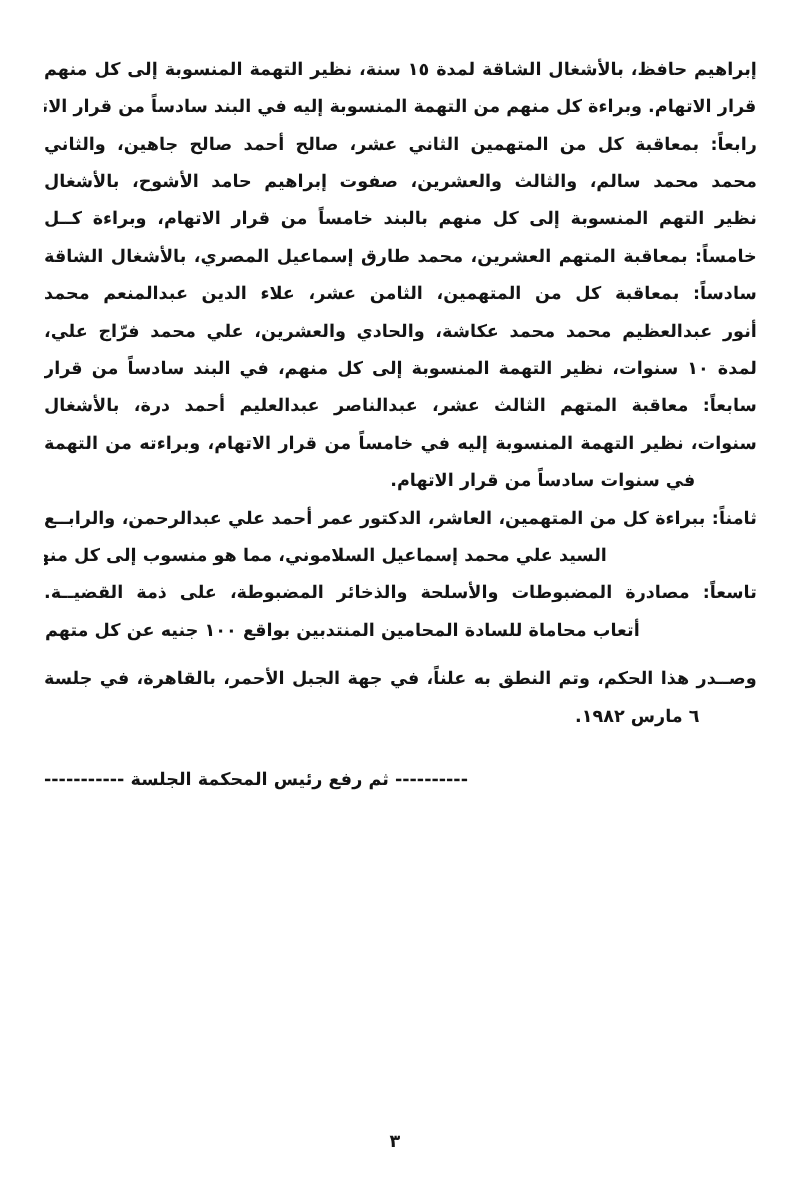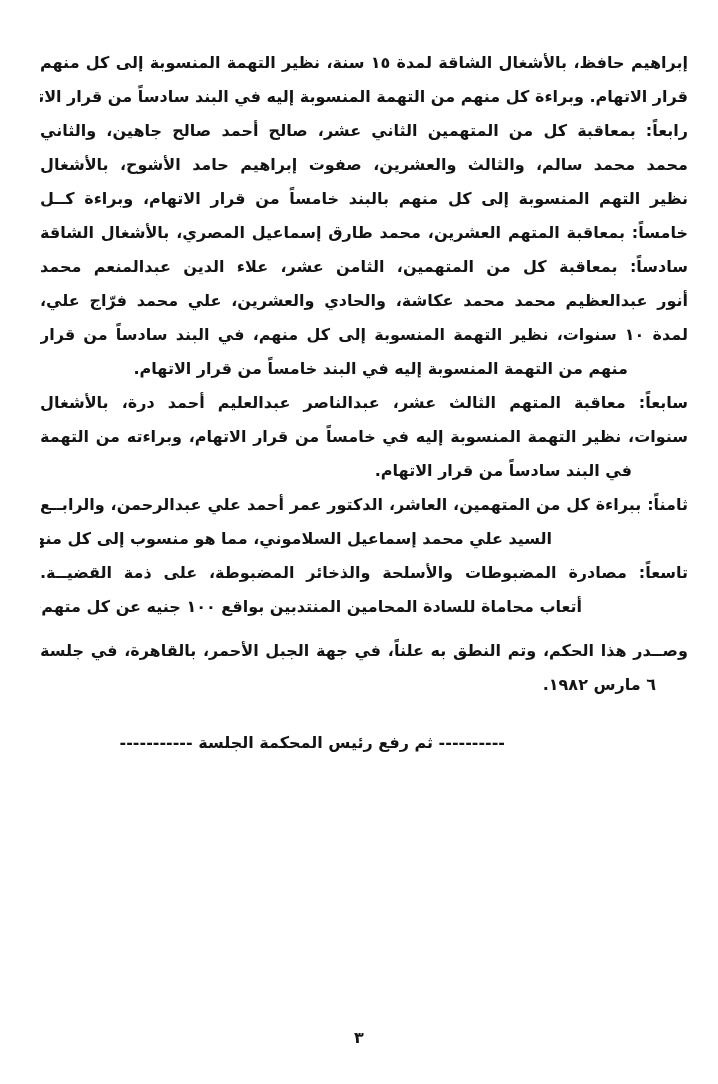--- a/index.html
+++ b/index.html
@@ -37,21 +37,21 @@
     white-space: nowrap;
   }
   .closing-block { margin-top: 10px; }
   .footer-line {
     margin-top: 24px;
     font-weight: bold;
     font-size: 16px;
     line-height: 34px;
     height: 34px;
     direction: rtl;
-    text-align: right;
+    text-align: left;
     white-space: nowrap;
     color: #141414;
   }
   .page-number {
     position: absolute;
     top: 1028px; left: 0; right: 0;
     text-align: center;
     font-weight: bold;
     font-size: 16px;
     color: #141414;
@@ -66,33 +66,32 @@
     <div>
         <div class="line justify">إبراهيم حافظ، بالأشغال الشاقة لمدة ١٥ سنة، نظير التهمة المنسوبة إلى كل منهم في البند ثالثاً مــن</div>
         <div class="line short">قرار الاتهام. وبراءة كل منهم من التهمة المنسوبة إليه في البند سادساً من قرار الاتهام.</div>
         <div class="line justify">رابعاً: بمعاقبة كل من المتهمين الثاني عشر، صالح أحمد صالح جاهين، والثاني والعشرين، عبــدالله</div>
         <div class="line justify">محمد محمد سالم، والثالث والعشرين، صفوت إبراهيم حامد الأشوح، بالأشغال الشاقة لمدة ١٥ سنة،</div>
         <div class="line justify">نظير التهم المنسوبة إلى كل منهم بالبند خامساً من قرار الاتهام، وبراءة كــل منــهم مــن التهمــة</div>
         <div class="line justify">خامساً: بمعاقبة المتهم العشرين، محمد طارق إسماعيل المصري، بالأشغال الشاقة لمــدة ١٥ ســنة،</div>
         <div class="line justify">سادساً: بمعاقبة كل من المتهمين، الثامن عشر، علاء الدين عبدالمنعم محمد إبراهيم، والتاسع عشــر،</div>
         <div class="line justify">أنور عبدالعظيم محمد محمد عكاشة، والحادي والعشرين، علي محمد فرّاج علي، بالأشــغال الشــاقة</div>
         <div class="line justify">لمدة ١٠ سنوات، نظير التهمة المنسوبة إلى كل منهم، في البند سادساً من قرار الاتهام، وبراءة كــل</div>
-        <div class="line short" style="margin-right: 60px;">منهم من التهمة المنسوبة إليه في البند خامساً من قرار الاتهام.</div>
         <div class="line justify">سابعاً: معاقبة المتهم الثالث عشر، عبدالناصر عبدالعليم أحمد درة، بالأشغال الشــاقة لمــدة خمــس</div>
         <div class="line justify">سنوات، نظير التهمة المنسوبة إليه في خامساً من قرار الاتهام، وبراءته من التهمة المنسوبة إليــه</div>
-        <div class="line short" style="margin-right: 56px;">في البند سادساً من قرار الاتهام.</div>
+        <div class="line short" style="margin-right: 56px;">في سنوات سادساً من قرار الاتهام.</div>
         <div class="line justify">ثامناً: ببراءة كل من المتهمين، العاشر، الدكتور عمر أحمد علي عبدالرحمن، والرابــع والعشــرين،</div>
         <div class="line short" style="margin-right: 136px;">السيد علي محمد إسماعيل السلاموني، مما هو منسوب إلى كل منهما.</div>
         <div class="line justify">تاسعاً: مصادرة المضبوطات والأسلحة والذخائر المضبوطة، على ذمة القضيــة. وقــدّرت المحكمــة</div>
         <div class="line short" style="margin-right: 106px;">أتعاب محاماة للسادة المحامين المنتدبين بواقع ١٠٠ جنيه عن كل متهم، تمّت المرافعة عنه.</div>
       </div>
 
     <div class="closing-block">
         <div class="line justify">وصــدر هذا الحكم، وتم النطق به علناً، في جهة الجبل الأحمر، بالقاهرة، في جلسة السبت الموافــق</div>
-        <div class="line short" style="margin-right: 32px;">٦ مارس ١٩٨٢.</div>
+        <div class="line short" style="margin-right: 52px;">٦ مارس ١٩٨٢.</div>
       </div>
 
     <div class="footer-line" style="margin-right: 183px;">---------- ثم رفع رئيس المحكمة الجلسة -----------</div>
   </div>
 
   <div class="page-number">٣</div>
 
 </div>
 
 </body></html>

